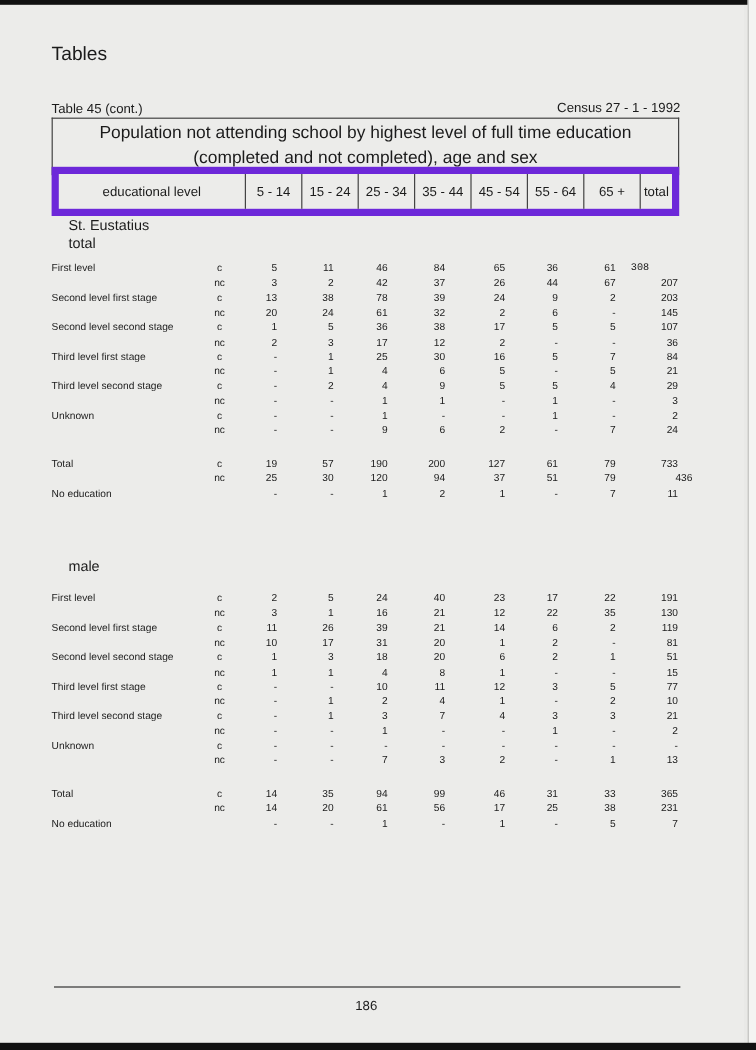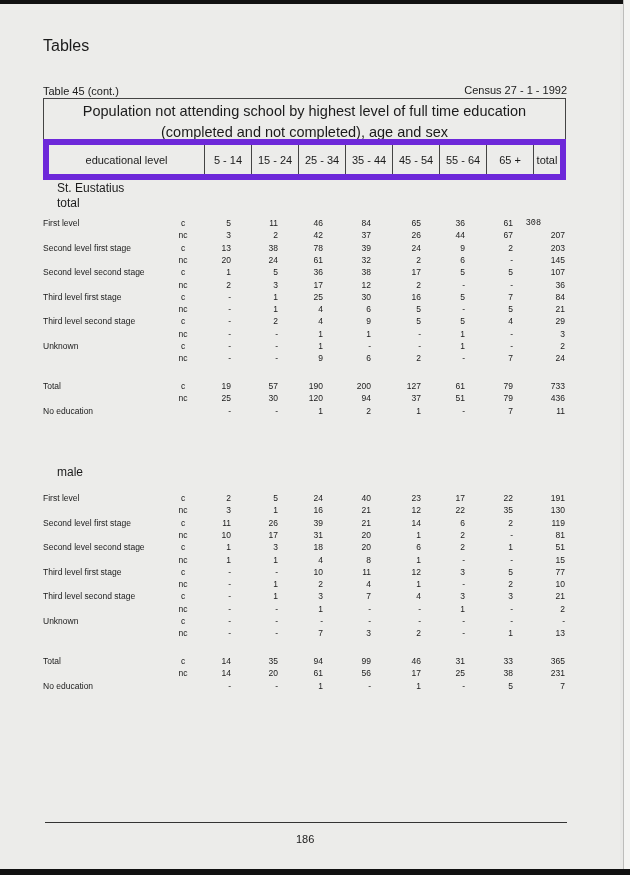--- a/index.html
+++ b/index.html
@@ -221,21 +221,21 @@
     <div class="row" style="top: 393.3px;">
       <span class="lbl"></span>
       <span class="typ">nc</span>
       <span class="v" style="left: 148px;">25</span>
       <span class="v" style="left: 195px;">30</span>
       <span class="v" style="left: 240px;">120</span>
       <span class="v" style="left: 288px;">94</span>
       <span class="v" style="left: 338px;">37</span>
       <span class="v" style="left: 382px;">51</span>
       <span class="v" style="left: 430px;">79</span>
-      <span class="v" style="left: 482px;">436</span>
+      <span class="v" style="left: 494px;">436</span>
     </div>
     <div class="row" style="top: 405.6px;">
       <span class="lbl">No education</span>
       <span class="typ"></span>
       <span class="v" style="left: 148px;">-</span>
       <span class="v" style="left: 195px;">-</span>
       <span class="v" style="left: 240px;">1</span>
       <span class="v" style="left: 288px;">2</span>
       <span class="v" style="left: 338px;">1</span>
       <span class="v" style="left: 382px;">-</span>

